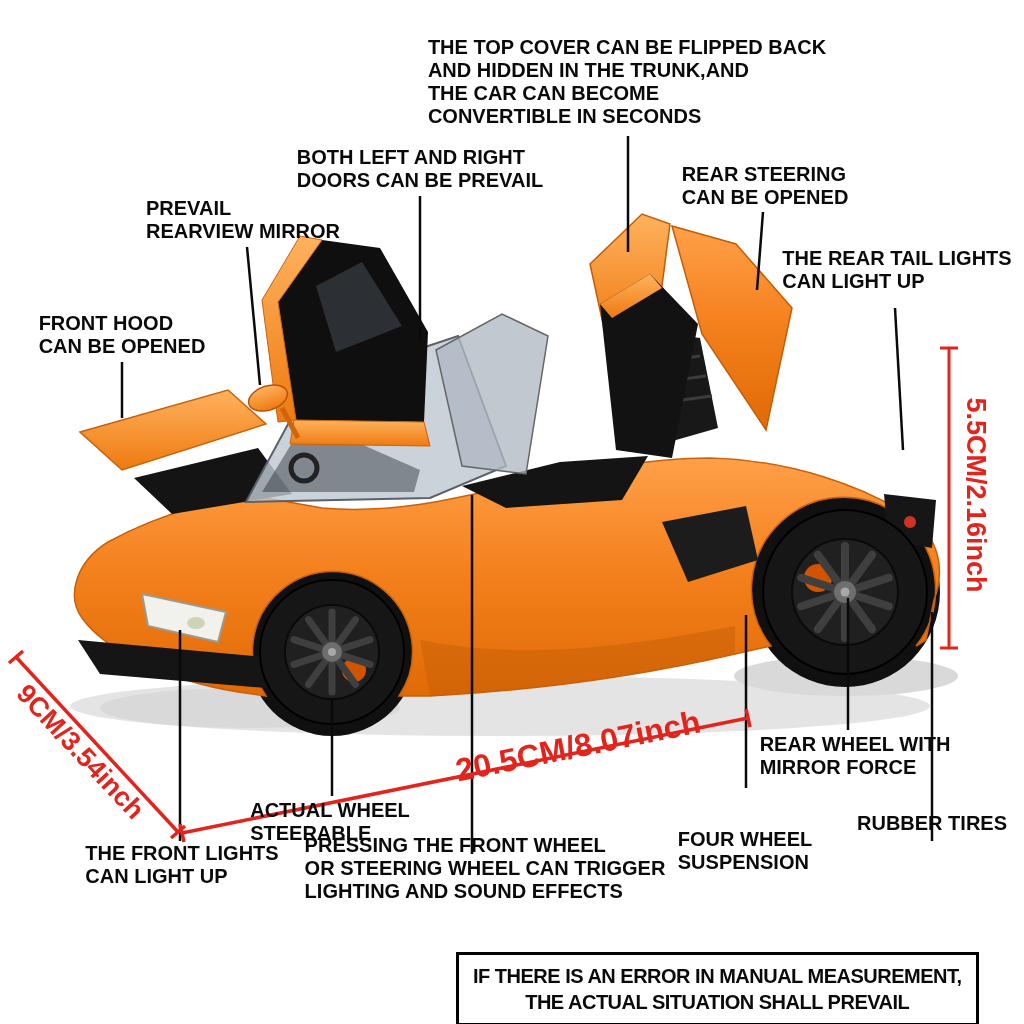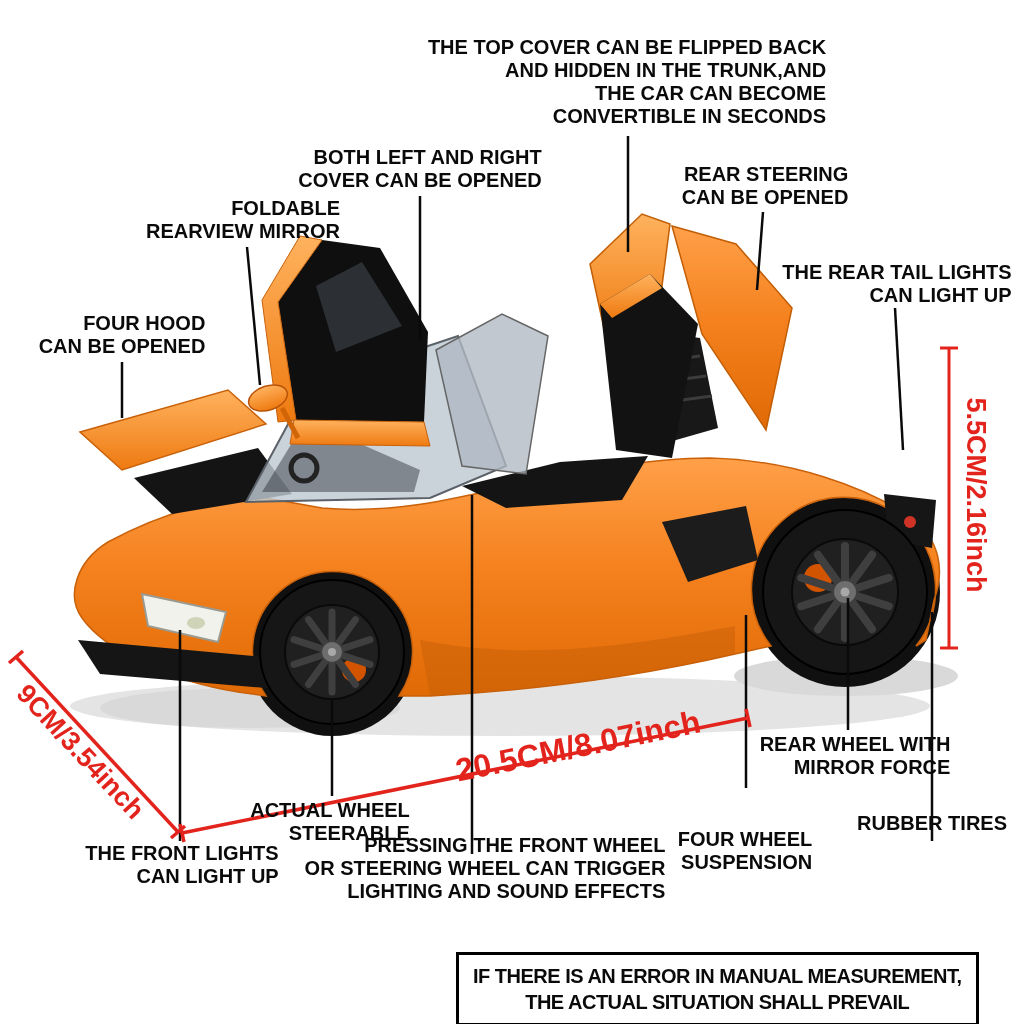--- a/index.html
+++ b/index.html
@@ -4,21 +4,21 @@
 <style>
   html,body{margin:0;padding:0;}
   body{
     width:1024px;height:1024px;position:relative;background:#ffffff;
     font-family:"Liberation Sans",sans-serif;overflow:hidden;
   }
   #scene-svg{position:absolute;left:0;top:0;}
   .callout{
     position:absolute;transform:translateX(-50%);
     font-weight:bold;font-size:20px;line-height:1.15;
-    color:#0a0a0a;text-align:right;white-space:pre;letter-spacing:0;
+    color:#0a0a0a;text-align:left;white-space:pre;letter-spacing:0;
   }
   .measure{
     position:absolute;font-weight:bold;font-size:27px;line-height:1;
     color:#E3241D;white-space:pre;
   }
   .measure.len{font-size:32px;}
   .disclaimer{
     position:absolute;left:456px;top:952px;
     border:3px solid #000;background:#fff;
     padding:8px 14px;font-weight:bold;font-size:20px;line-height:1.3;
@@ -185,28 +185,28 @@
     <line x1="23" y1="651" x2="9" y2="663" stroke-width="3.5"></line>
     <line x1="185" y1="826" x2="171" y2="838" stroke-width="3.5"></line>
   </g>
 </svg>
 
 <div class="callout" style="left:627px;top:36px">THE TOP COVER CAN BE FLIPPED BACK
 AND HIDDEN IN THE TRUNK,AND
 THE CAR CAN BECOME
 CONVERTIBLE IN SECONDS</div>
 <div class="callout" style="left:420px;top:146px">BOTH LEFT AND RIGHT
-COVER CAN BE OPENED</div>
+DOORS CAN BE PREVAIL</div>
 <div class="callout" style="left:765px;top:163px">REAR STEERING
 CAN BE OPENED</div>
-<div class="callout" style="left:243px;top:197px">FOLDABLE
+<div class="callout" style="left:243px;top:197px">PREVAIL
 REARVIEW MIRROR</div>
-<div class="callout" style="left:897px;top:261px">THE REAR TAIL LIGHTS
+<div class="callout" style="left:897px;top:247px">THE REAR TAIL LIGHTS
 CAN LIGHT UP</div>
-<div class="callout" style="left:122px;top:312px">FOUR HOOD
+<div class="callout" style="left:122px;top:312px">FRONT HOOD
 CAN BE OPENED</div>
 <div class="callout" style="left:855px;top:733px">REAR WHEEL WITH
 MIRROR FORCE</div>
 <div class="callout" style="left:745px;top:828px">FOUR WHEEL
 SUSPENSION</div>
 <div class="callout" style="left:932px;top:812px">RUBBER TIRES</div>
 <div class="callout" style="left:330px;top:799px">ACTUAL WHEEL
 STEERABLE</div>
 <div class="callout" style="left:182px;top:842px">THE FRONT LIGHTS
 CAN LIGHT UP</div>

